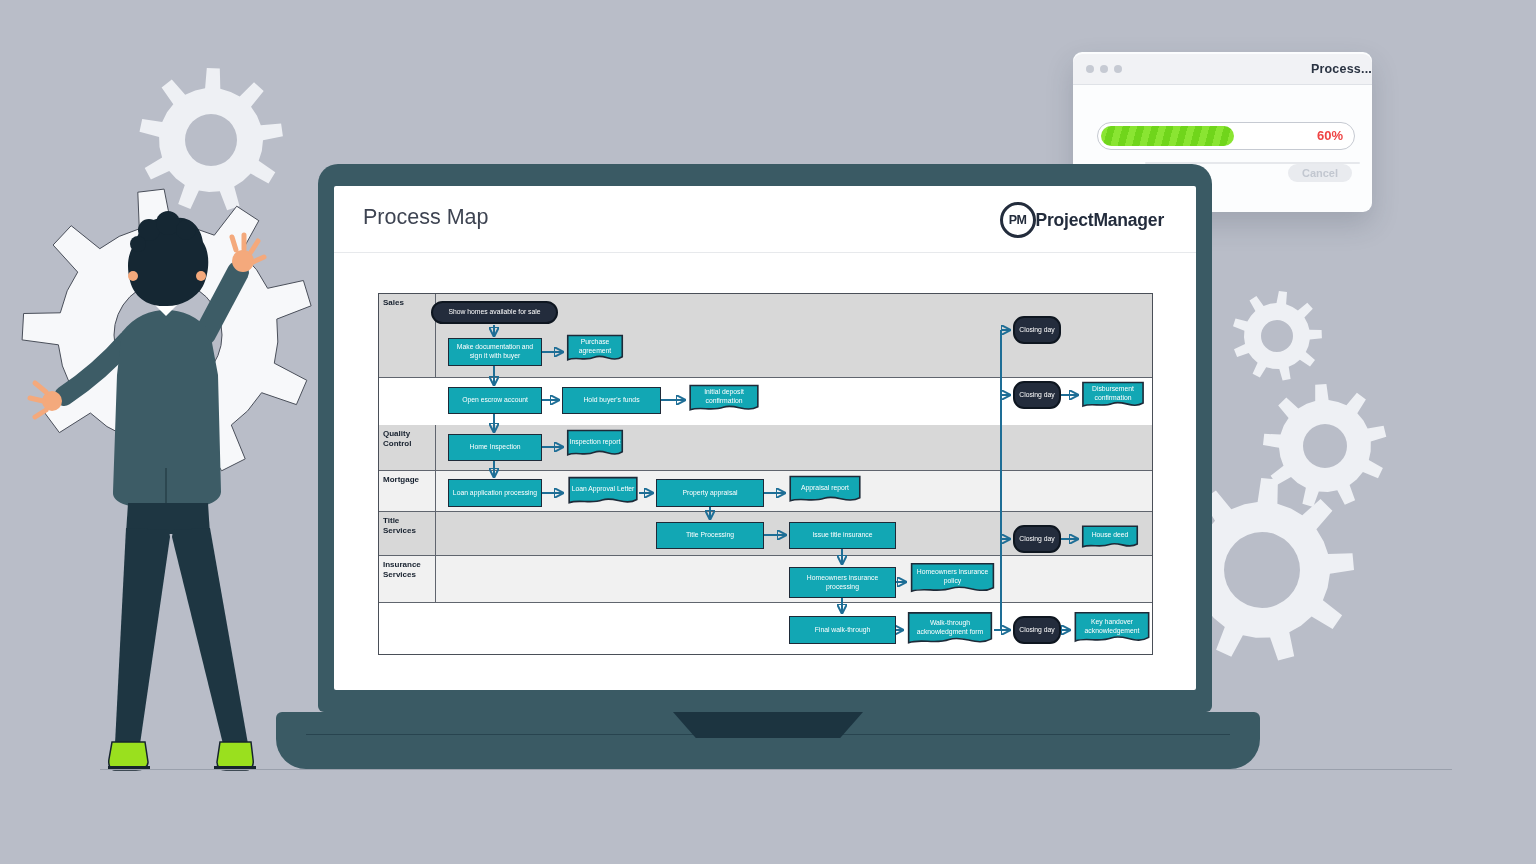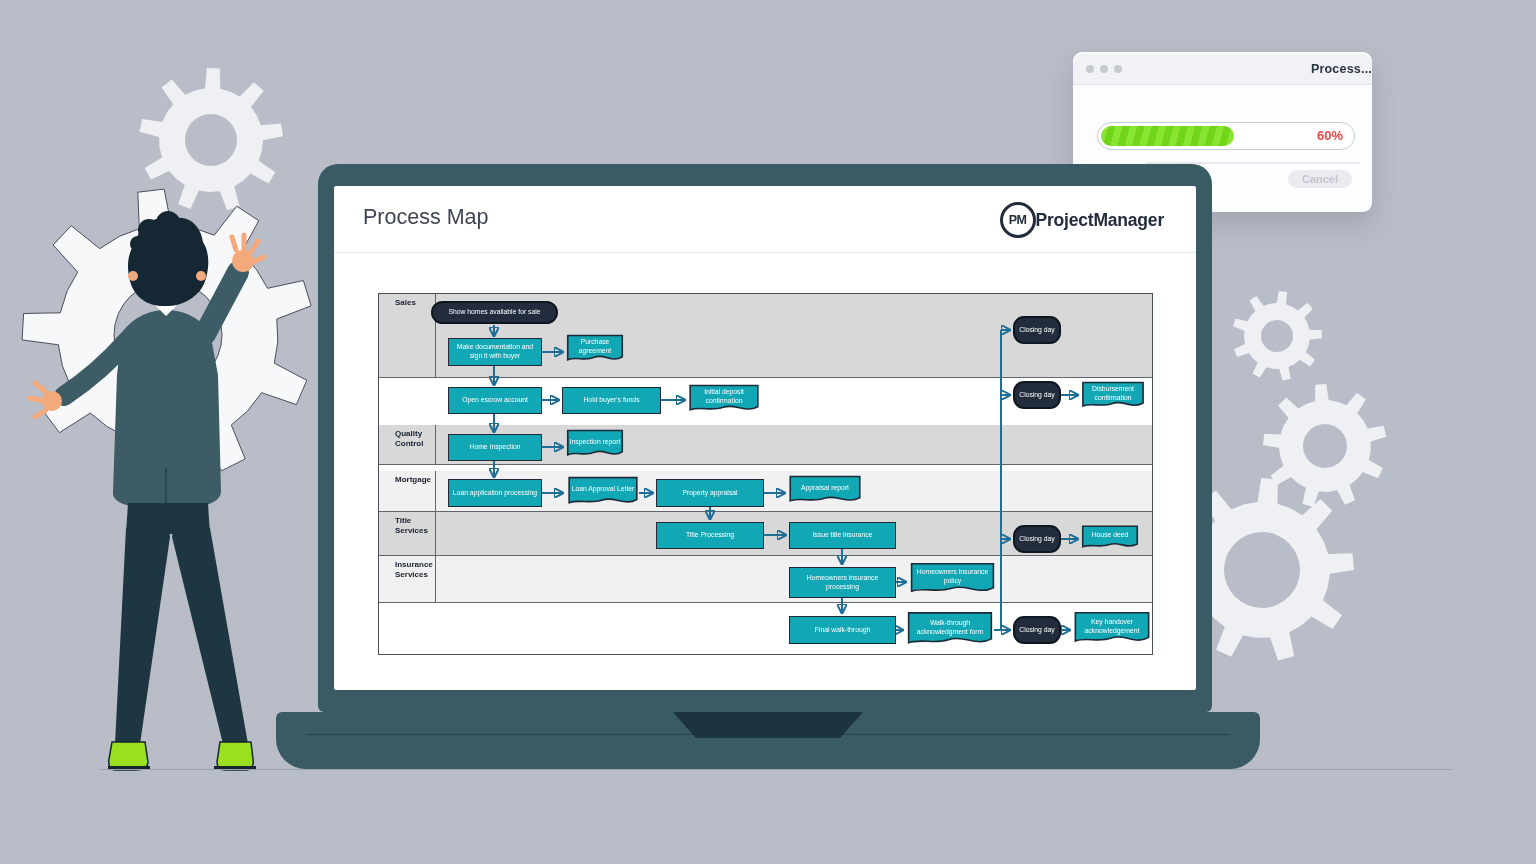--- a/index.html
+++ b/index.html
@@ -19,21 +19,21 @@
           border-radius:9px 9px 0 0;display:flex;align-items:center;justify-content:flex-end;}
   .dots{position:absolute;left:13px;top:11px;display:flex;gap:6px;}
   .dots i{width:8px;height:8px;border-radius:50%;background:#c6cad3;}
   .dialog-title{font-size:12.5px;font-weight:bold;color:#2b3443;letter-spacing:.2px;}
   .progress-track{position:absolute;left:24px;top:70px;width:256px;height:26px;background:#fff;border:1.5px solid #c6cad2;
           border-radius:14px;}
   .progress-fill{position:absolute;left:3px;top:3px;height:20px;width:52%;border-radius:10px;
           background:repeating-linear-gradient(105deg,#8ae532 0 7px,#70d51b 7px 14px);}
   .progress-label{position:absolute;right:11px;top:5px;font-size:13px;font-weight:bold;color:#ef4444;}
   .dialog-divider{position:absolute;left:72px;right:12px;top:110px;height:2px;background:#e6e8ec;border-radius:2px;}
-  .cancel-btn{position:absolute;left:215px;top:118px;width:64px;height:18px;background:#e9ebef;border:none;border-radius:11px;
+  .cancel-btn{position:absolute;left:215px;top:112px;width:64px;height:18px;background:#e9ebef;border:none;border-radius:11px;
           font-family:"Liberation Sans",sans-serif;font-size:11px;font-weight:bold;color:#c2c7d0;}
 
   
   .laptop-screen-frame{position:absolute;left:318px;top:164px;width:894px;height:548px;background:#3a5a64;
           border-radius:20px 20px 6px 6px;}
   .laptop-base{position:absolute;left:276px;top:712px;width:984px;height:57px;background:#3a5a64;
           border-radius:6px 6px 30px 30px;}
   .laptop-base-seam{position:absolute;left:30px;top:22px;width:924px;height:1px;background:rgba(10,30,40,.35);}
   .laptop-notch{position:absolute;left:397px;top:0;width:190px;height:26px;background:#1c3440;
           clip-path:polygon(0 0,100% 0,88% 100%,12% 100%);}
@@ -45,21 +45,21 @@
   .logo{position:absolute;right:32px;top:16px;display:flex;align-items:center;gap:0;}
   .logo-circle{width:30px;height:30px;border:3px solid #232c3c;border-radius:50%;display:flex;align-items:center;justify-content:center;
           font-size:12.5px;font-weight:bold;color:#232c3c;letter-spacing:-.5px;}
   .logo-name{font-size:17.5px;font-weight:bold;color:#232c3c;letter-spacing:-.2px;}
 
   
   .diagram{position:absolute;left:44px;top:107px;width:775px;height:362px;border:1.5px solid #4a4f58;box-sizing:border-box;}
   .lane{position:absolute;left:0;width:100%;box-sizing:border-box;border-bottom:1px solid #60656e;}
   .lane:last-child{border-bottom:none;}
   .lane-label{position:absolute;left:0;top:0;bottom:0;width:57px;border-right:1px solid #60656e;box-sizing:border-box;
-          padding:4px 16px;font-size:8px;font-weight:bold;color:#16202e;line-height:1.25;}
+          padding:4px 4px;font-size:8px;font-weight:bold;color:#16202e;line-height:1.25;}
   .lane-gray{background:#d8d8d8;}
   .lane-light{background:#f1f1f1;}
 
   .node{position:absolute;display:flex;align-items:center;justify-content:center;text-align:center;
           font-size:6.8px;line-height:1.3;color:#ffffff;box-sizing:border-box;padding:1px 3px;}
   .process{background:#12a7b4;border:1.5px solid #1e2a38;}
   .terminator{background:#232c3c;border:2px solid #0e1620;border-radius:12px;}
   .event{background:#232c3c;border:2px solid #0e1620;border-radius:11px;}
   .doc{padding:0;border:none;background:transparent;}
   .doc svg{position:absolute;inset:0;width:100%;height:100%;}
@@ -146,21 +146,21 @@
       <div class="logo-circle">PM</div>
       <div class="logo-name">ProjectManager</div>
     </div>
     <div class="screen-divider"></div>
 
     <div class="diagram">
 
       <div class="lane lane-gray" style="top:0;height:84px;">
           <div class="lane-label">Sales</div>
         </div>
-      <div class="lane lane-gray" style="top:131px;height:40px;">
+      <div class="lane lane-gray" style="top:131px;height:46px;">
           <div class="lane-label">Quality Control</div>
         </div>
       <div class="lane lane-light" style="top:177px;height:41px;">
           <div class="lane-label">Mortgage</div>
         </div>
       <div class="lane lane-gray" style="top:218px;height:44px;">
           <div class="lane-label">Title Services</div>
         </div>
       <div class="lane lane-light" style="top:262px;height:47px;">
           <div class="lane-label">Insurance Services</div>

